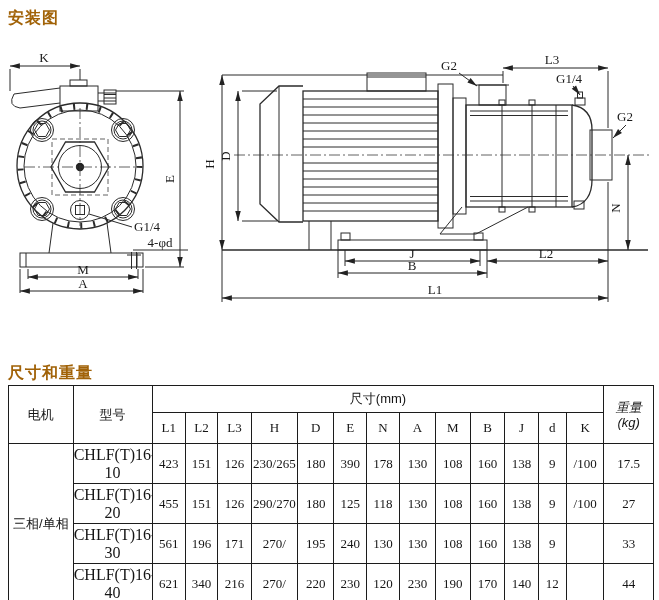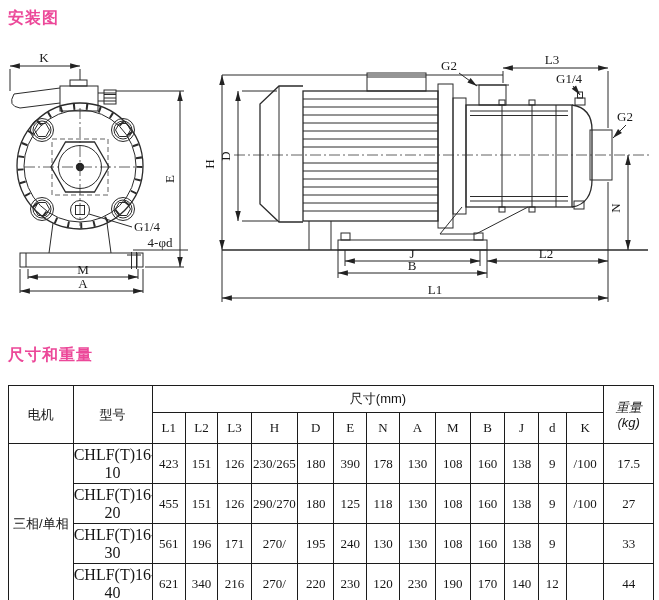--- a/index.html
+++ b/index.html
@@ -1,20 +1,20 @@
 <!DOCTYPE html>
 <html><head>
 <meta charset="utf-8">
 <style>
   html,body{margin:0;padding:0;background:#fff;}
   .canvas{position:relative;width:659px;height:600px;background:#fff;overflow:hidden;
           font-family:"Liberation Sans","DejaVu Sans",sans-serif;color:#111;}
-  .h1{position:absolute;left:8px;font-weight:bold;font-size:16px;letter-spacing:1px;color:#ec4899;}
+  .h1{position:absolute;left:8px;font-weight:bold;font-size:16px;letter-spacing:1px;color:#a16207;}
   #title-install{top:8px;}
-  #title-dims{top:345px;text-align:center;}
+  #title-dims{top:363px;text-align:center;}
   svg.drawing{position:absolute;left:0;top:48px;}
   svg .ln{stroke:#2b2b2b;stroke-width:1;fill:none;}
   svg .thk{stroke:#2b2b2b;stroke-width:1.3;fill:none;}
   svg .cl{stroke:#3a3a3a;stroke-width:0.8;fill:none;stroke-dasharray:11 3 2 3;}
   svg .dsh{stroke:#3a3a3a;stroke-width:0.8;fill:none;stroke-dasharray:5 3;}
   svg .dim{stroke:#222;stroke-width:1;fill:none;marker-start:url(#arr);marker-end:url(#arr);}
   svg .ticks{stroke:#2b2b2b;stroke-width:6;fill:none;stroke-dasharray:2 11;}
   svg text{font-family:"Liberation Serif","DejaVu Serif",serif;font-size:13px;fill:#1a1a1a;}
   .tblwrap{position:absolute;left:8px;top:385px;}
   table{border-collapse:collapse;table-layout:fixed;width:646px;}

